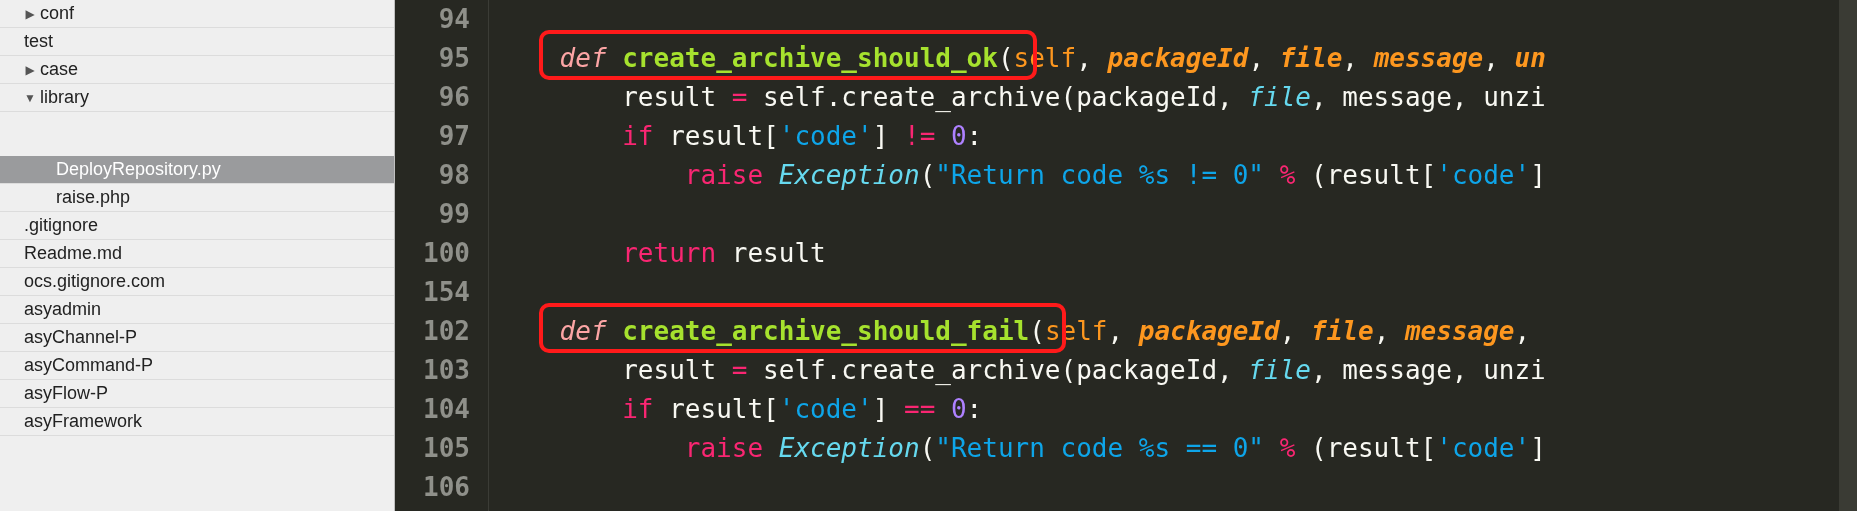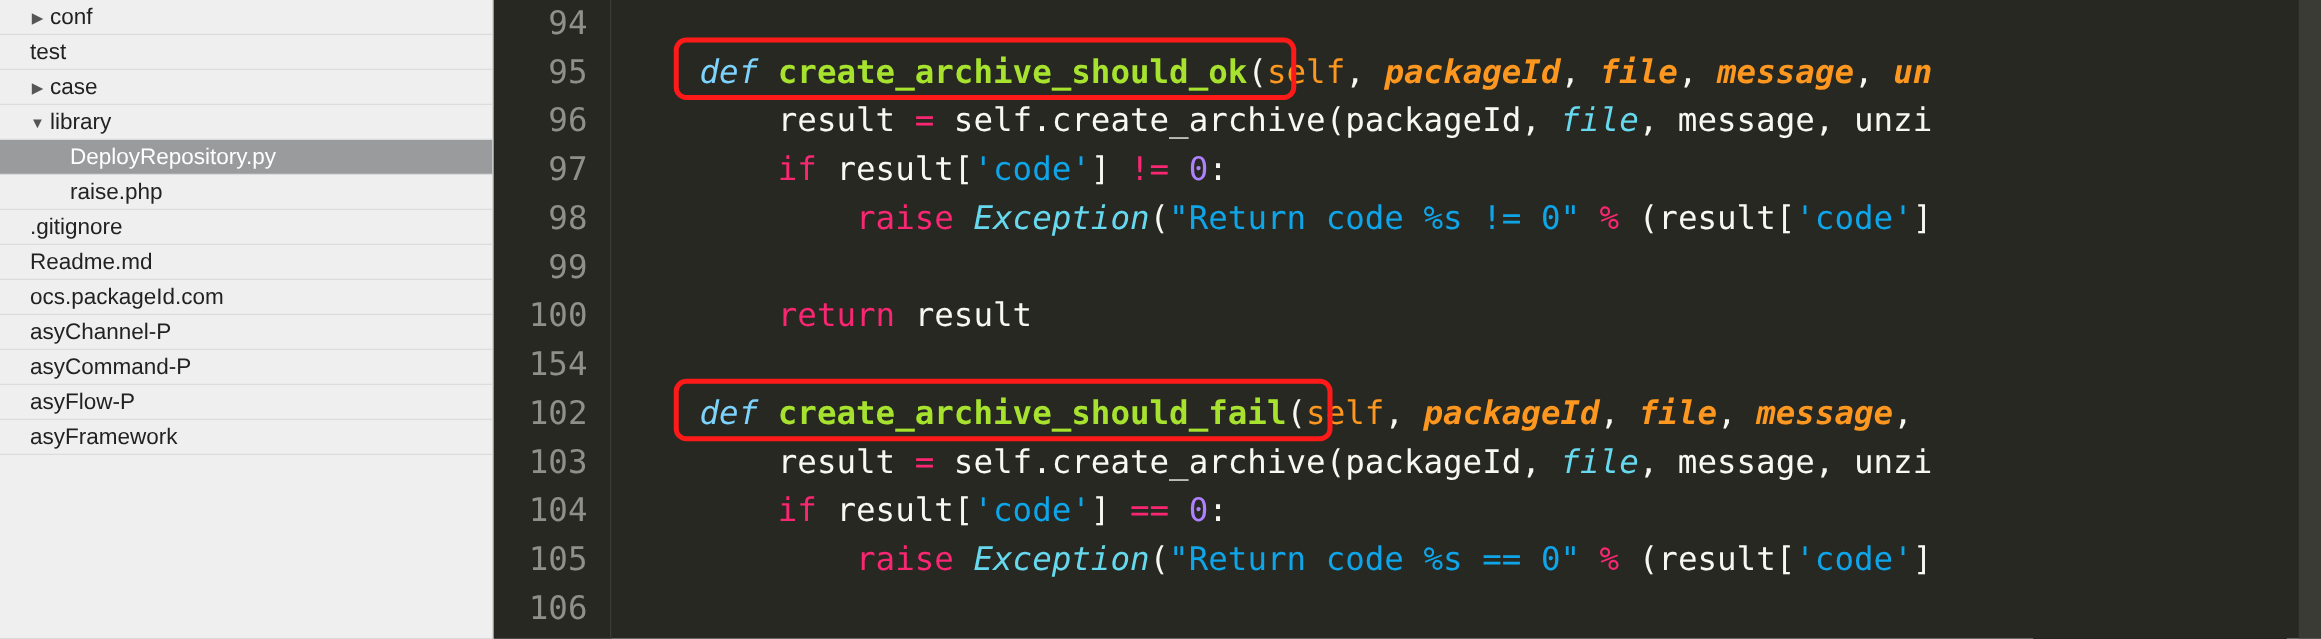--- a/index.html
+++ b/index.html
@@ -25,20 +25,21 @@
     align-items: center;
     height: 28px;
     padding-left: 6px;
     border-bottom: 1px solid #dcdcdc;
     cursor: pointer;
     white-space: nowrap;
   }
   .tree-item.selected {
     background: #9a9b9d;
     color: #fff;
+    margin-top: 44px;
   }
   .tree-item .arrow {
     width: 16px;
     display: inline-flex;
     justify-content: center;
     font-size: 12px;
     color: #555;
   }
   .tree-item.selected .arrow { color: #fff; }
   .tree-item .spacer { display: inline-block; }
@@ -53,39 +54,40 @@
   }
   .gutter {
     background: #272822;
     color: #8f908a;
     text-align: right;
     padding: 0 18px 0 28px;
     font-size: 26px;
     line-height: 39px;
     user-select: none;
     border-right: 1px solid #3b3c36;
+    font-weight: bold;
   }
   .code {
     flex: 1;
     font-size: 26px;
     line-height: 39px;
     color: #f8f8f2;
     white-space: pre;
     position: relative;
     padding-left: 8px;
   }
   .code-line { height: 39px; position: relative; }
   .hl-box {
     position: absolute;
     border: 4px solid #ff1a1a;
     border-radius: 10px;
     pointer-events: none;
   }
   
-  .kw   { color: #7dd3fc; font-style: italic; }  
+  .kw   { color: #fca5a5; font-style: italic; }  
   .kw2  { color: #f92672; }                       
   .fn   { color: #a6e22e; font-weight: bold; }                       
   .self { color: #fd971f; }   
   .param{ color: #fd971f; font-style: italic; font-weight: bold; }   
   .str  { color: #0ea5e9; }                       
   .num  { color: #ae81ff; }                       
   .cls  { color: #66d9ef; font-style: italic; }   
   .pln  { color: #f8f8f2; }
 
   .vscroll {
@@ -133,21 +135,26 @@
       <span class="tree-label">.gitignore</span>
     </div>
     <div class="tree-item">
       <span class="spacer" style="width: 0px;"></span>
       <span class="arrow"></span>
       <span class="tree-label">Readme.md</span>
     </div>
     <div class="tree-item">
       <span class="spacer" style="width: 0px;"></span>
       <span class="arrow"></span>
-      <span class="tree-label">ocs.packageId.com</span>
+      <span class="tree-label">ocs.gitignore.com</span>
+    </div>
+    <div class="tree-item">
+      <span class="spacer" style="width: 0px;"></span>
+      <span class="arrow"></span>
+      <span class="tree-label">asyadmin</span>
     </div>
     <div class="tree-item">
       <span class="spacer" style="width: 0px;"></span>
       <span class="arrow"></span>
       <span class="tree-label">asyChannel-P</span>
     </div>
     <div class="tree-item">
       <span class="spacer" style="width: 0px;"></span>
       <span class="arrow"></span>
       <span class="tree-label">asyCommand-P</span>

